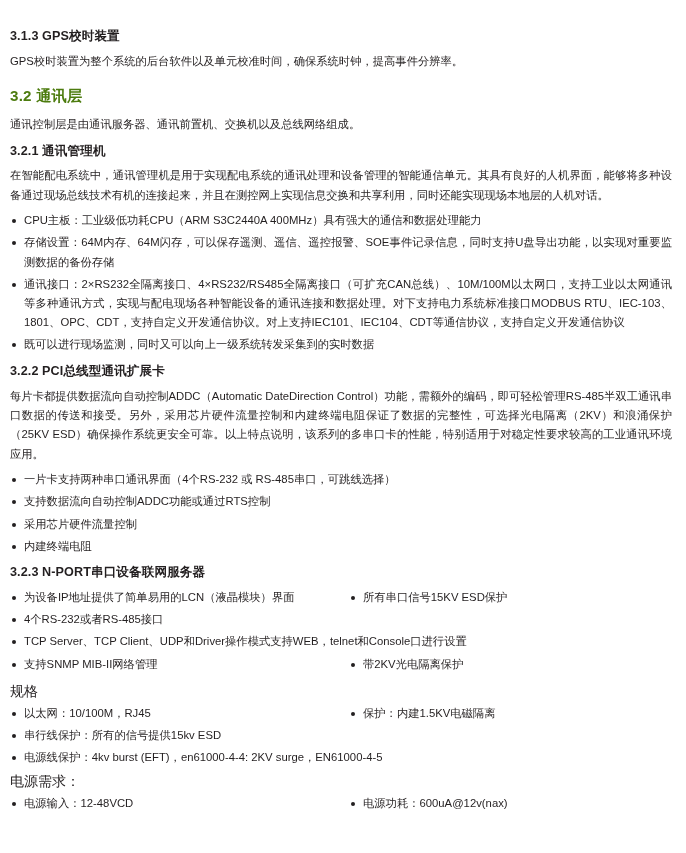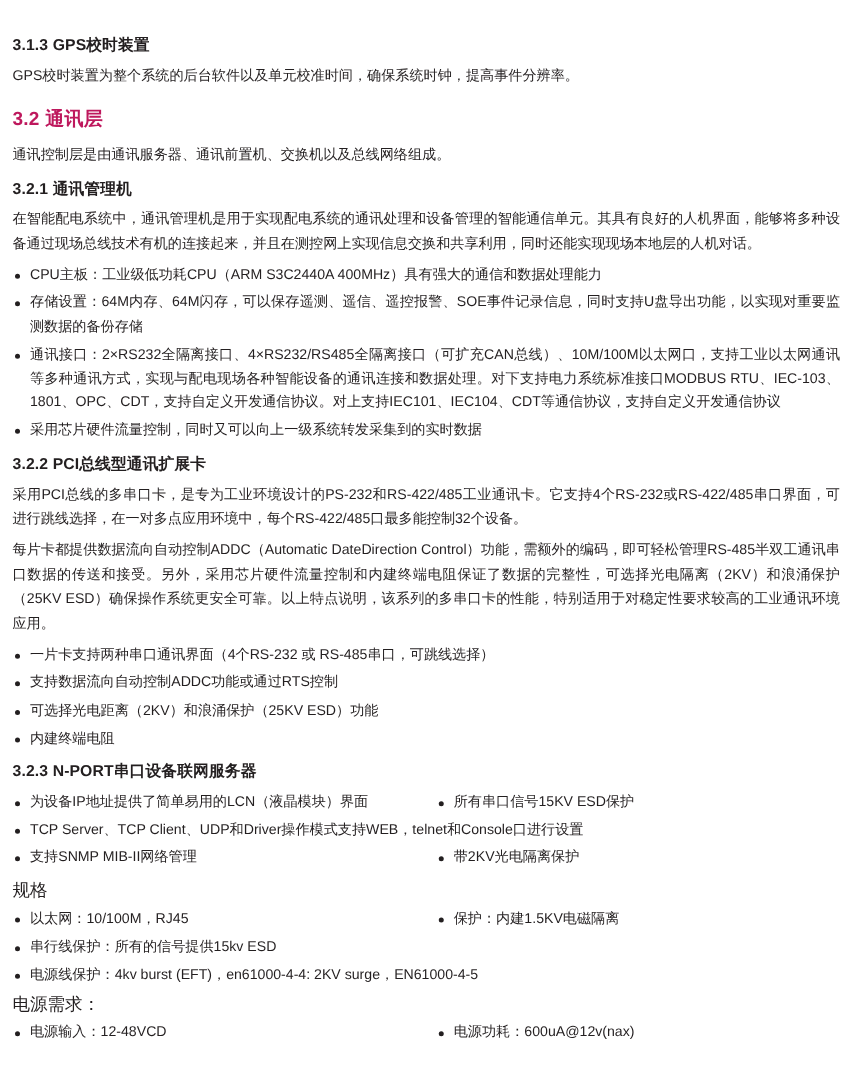--- a/index.html
+++ b/index.html
@@ -26,21 +26,21 @@
   .h3 {
     font-weight: bold;
     font-size: 12.6px;
     color: #231f20;
     margin: 7px 0 6px 0;
     letter-spacing: 0.1px;
   }
   .h2 {
     font-weight: bold;
     font-size: 15.2px;
-    color: #be185d;
+    color: #4d7c0f;
     margin: 14px 0 7px 0;
     letter-spacing: 0.2px;
   }
   .para {
     margin: 0 0 6px 0;
     text-align: justify;
     line-height: 1.72;
     font-size: 11.3px;
   }
   .bullets {
@@ -94,39 +94,39 @@
 
   <h2 class="h2">3.2 通讯层</h2>
   <p class="para">通讯控制层是由通讯服务器、通讯前置机、交换机以及总线网络组成。</p>
 
   <h3 class="h3">3.2.1 通讯管理机</h3>
   <p class="para">在智能配电系统中，通讯管理机是用于实现配电系统的通讯处理和设备管理的智能通信单元。其具有良好的人机界面，能够将多种设备通过现场总线技术有机的连接起来，并且在测控网上实现信息交换和共享利用，同时还能实现现场本地层的人机对话。</p>
   <ul class="bullets">
     <li>CPU主板：工业级低功耗CPU（ARM S3C2440A  400MHz）具有强大的通信和数据处理能力</li>
     <li>存储设置：64M内存、64M闪存，可以保存遥测、遥信、遥控报警、SOE事件记录信息，同时支持U盘导出功能，以实现对重要监测数据的备份存储</li>
     <li>通讯接口：2×RS232全隔离接口、4×RS232/RS485全隔离接口（可扩充CAN总线）、10M/100M以太网口，支持工业以太网通讯等多种通讯方式，实现与配电现场各种智能设备的通讯连接和数据处理。对下支持电力系统标准接口MODBUS RTU、IEC-103、1801、OPC、CDT，支持自定义开发通信协议。对上支持IEC101、IEC104、CDT等通信协议，支持自定义开发通信协议</li>
-    <li>采用芯片硬件流量控制，同时又可以向上一级系统转发采集到的实时数据</li>
+    <li>既可以进行现场监测，同时又可以向上一级系统转发采集到的实时数据</li>
   </ul>
 
   <h3 class="h3">3.2.2 PCI总线型通讯扩展卡</h3>
-  <p class="para">采用PCI总线的多串口卡，是专为工业环境设计的PS-232和RS-422/485工业通讯卡。它支持4个RS-232或RS-422/485串口界面，可进行跳线选择，在一对多点应用环境中，每个RS-422/485口最多能控制32个设备。</p>
   <p class="para">每片卡都提供数据流向自动控制ADDC（Automatic DateDirection Control）功能，需额外的编码，即可轻松管理RS-485半双工通讯串口数据的传送和接受。另外，采用芯片硬件流量控制和内建终端电阻保证了数据的完整性，可选择光电隔离（2KV）和浪涌保护（25KV ESD）确保操作系统更安全可靠。以上特点说明，该系列的多串口卡的性能，特别适用于对稳定性要求较高的工业通讯环境应用。</p>
   <ul class="bullets">
     <li>一片卡支持两种串口通讯界面（4个RS-232 或 RS-485串口，可跳线选择）</li>
     <li>支持数据流向自动控制ADDC功能或通过RTS控制</li>
-    <li>可选择光电距离（2KV）和浪涌保护（25KV ESD）功能</li>
+    <li>采用芯片硬件流量控制</li>
     <li>内建终端电阻</li>
   </ul>
 
   <h3 class="h3">3.2.3 N-PORT串口设备联网服务器</h3>
 
   <div class="two-col">
     <div class="col left">
       <ul class="bullets">
         <li>为设备IP地址提供了简单易用的LCN（液晶模块）界面</li>
+        <li>4个RS-232或者RS-485接口</li>
       </ul>
     </div>
     <div class="col right">
       <ul class="bullets">
         <li>所有串口信号15KV ESD保护</li>
       </ul>
     </div>
   </div>
 
   <ul class="bullets">

